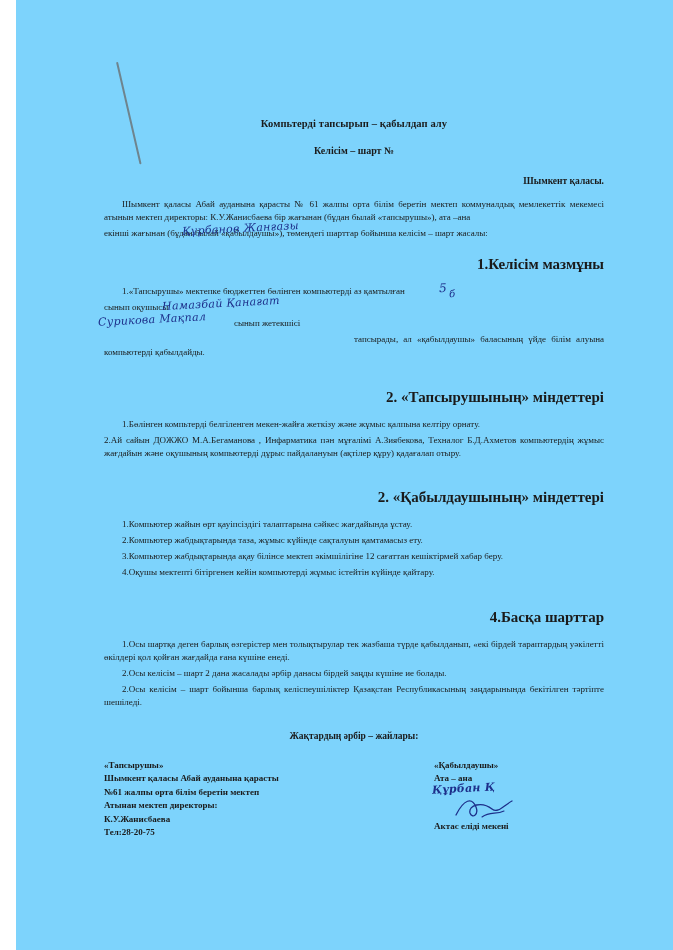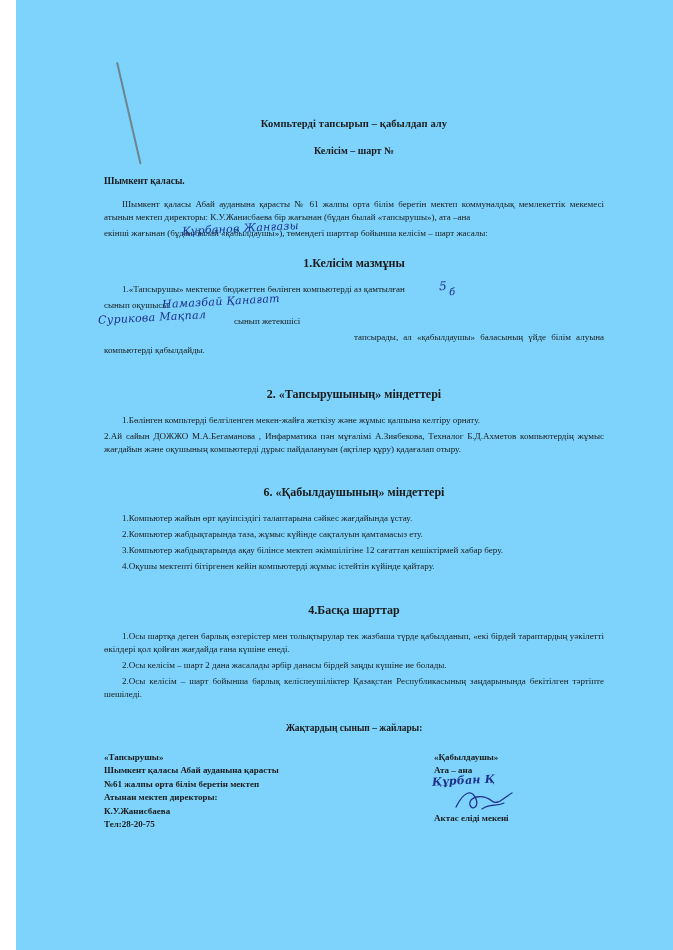--- a/index.html
+++ b/index.html
@@ -39,34 +39,35 @@
   .subtitle {
     text-align: center;
     font-weight: bold;
     font-size: 10px;
     margin-bottom: 20px;
   }
   .city {
     font-weight: bold;
     font-size: 9.5px;
     margin-bottom: 12px;
+    text-align: right;
   }
   p.body-text {
     font-size: 9px;
     line-height: 1.45;
     text-align: justify;
     margin: 0 0 3px 0;
   }
   p.indent {
     text-indent: 18px;
   }
   .section-head {
-    text-align: center;
-    font-weight: bold;
-    font-size: 12px;
+    text-align: right;
+    font-weight: bold;
+    font-size: 15px;
     margin: 16px 0 12px 0;
   }
 
   .sign-head {
     text-align: center;
     font-weight: bold;
     font-size: 9.5px;
     margin: 22px 0 18px 0;
   }
   .sign-row {
@@ -154,32 +155,32 @@
       <span class="hand hand-abs" style="left:335px; top:-4px; font-size:12px;">5</span>
       <span class="hand hand-abs hand-sm" style="left:345px; top:3px;">б</span>
       <span class="hand hand-abs" style="left:58px; top:12px;">Намазбай   Қанағат</span>
       <span class="hand hand-abs" style="left:-6px; top:28px;">Сурикова  Мақпал</span>
     </div>
 
     <div class="section-head" style="margin-top:30px;">2. «Тапсырушының» міндеттері</div>
     <p class="body-text indent">1.Бөлінген компьтерді белгіленген  мекен-жайға жеткізу және жұмыс қалпына  келтіру орнату.</p>
     <p class="body-text">2.Ай сайын ДОЖЖО М.А.Бегаманова , Инфарматика пән мұғалімі А.Зиябекова, Техналог Б.Д.Ахметов компьютердің жұмыс жағдайын және оқушының компьютерді дұрыс пайдалануын (ақтілер құру) қадағалап отыру.</p>
 
-    <div class="section-head" style="margin-top:28px;">6. «Қабылдаушының» міндеттері</div>
+    <div class="section-head" style="margin-top:28px;">2. «Қабылдаушының» міндеттері</div>
     <p class="body-text indent">1.Компьютер жайын өрт қауіпсіздігі  талаптарына  сәйкес жағдайында ұстау.</p>
     <p class="body-text indent">2.Компьютер жабдықтарында таза, жұмыс күйінде сақталуын қамтамасыз ету.</p>
     <p class="body-text indent">3.Компьютер жабдықтарында ақау білінсе  мектеп әкімшілігіне 12 сағаттан кешіктірмей хабар беру.</p>
     <p class="body-text indent">4.Оқушы мектепті бітіргенен кейін компьютерді жұмыс істейтін күйінде қайтару.</p>
 
     <div class="section-head" style="margin-top:30px;">4.Басқа  шарттар</div>
     <p class="body-text indent">1.Осы шартқа деген барлық өзгерістер мен  толықтырулар тек жазбаша түрде қабылданып, «екі бірдей тараптардың уәкілетті өкілдері қол қойған жағдайда ғана күшіне енеді.</p>
     <p class="body-text indent">2.Осы келісім – шарт 2 дана жасалады әрбір данасы бірдей заңды күшіне ие болады.</p>
     <p class="body-text indent">2.Осы келісім – шарт бойынша барлық келіспеушіліктер Қазақстан Республикасының заңдарынында бекітілген тәртіпте шешіледі.</p>
 
-    <div class="sign-head">Жақтардың сынып – жайлары:</div>
+    <div class="sign-head">Жақтардың әрбір – жайлары:</div>
 
     <div class="sign-row">
       <div class="sign-left">
         <div>«Тапсырушы»</div>
         <div>Шымкент қаласы Абай ауданына қарасты</div>
         <div>№61 жалпы орта білім беретін мектеп</div>
         <div>Атынан мектеп директоры:</div>
         <div>К.У.Жанисбаева</div>
         <div>Тел:28-20-75</div>
       </div>

